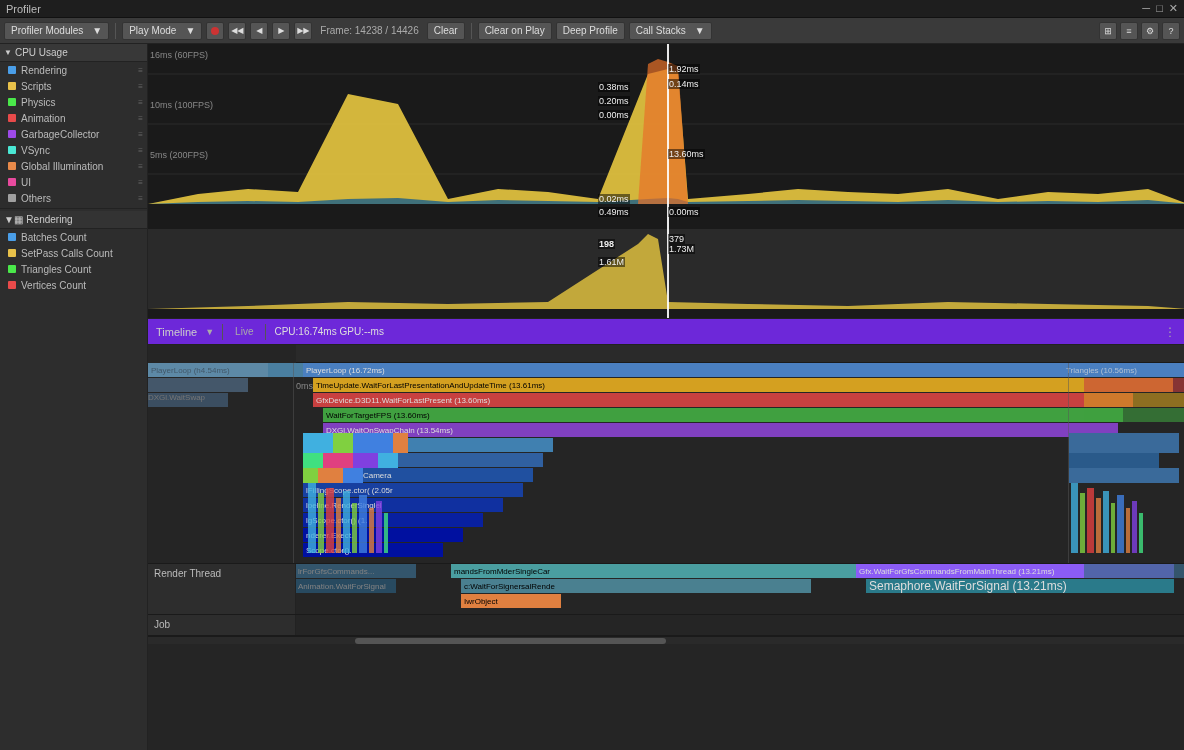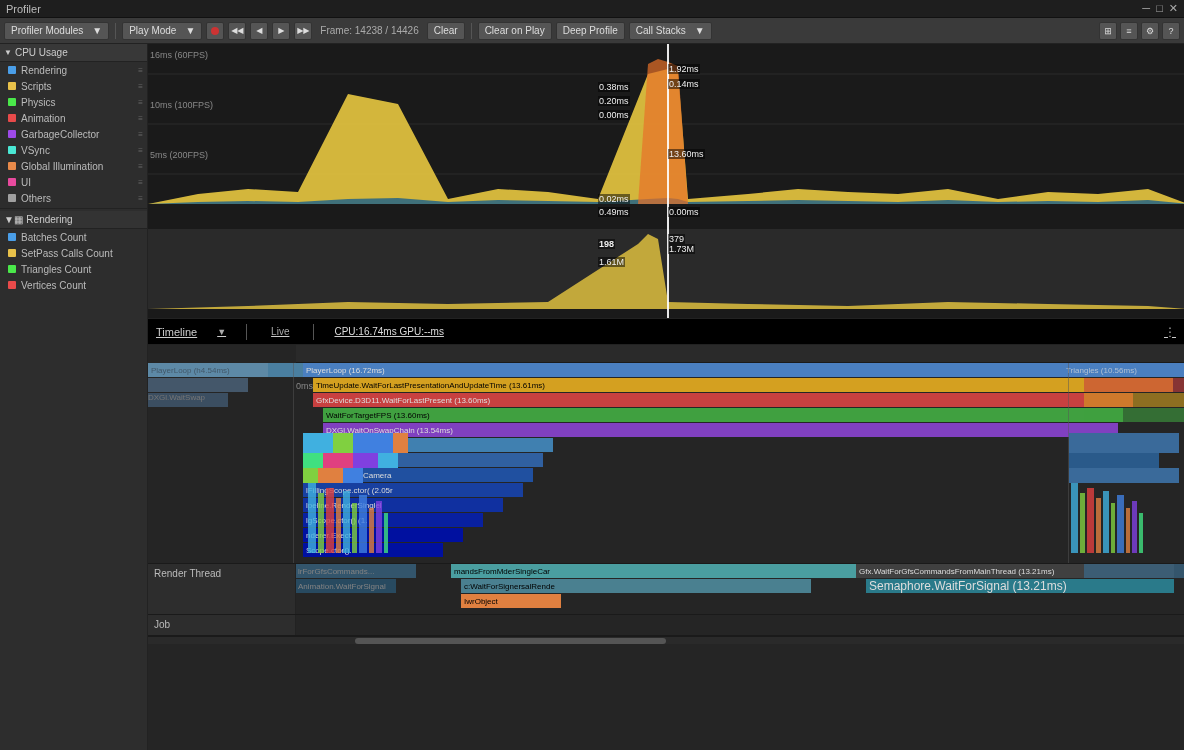--- a/index.html
+++ b/index.html
@@ -125,27 +125,26 @@
 
     
     #timeline-area {
       flex: 1;
       display: flex;
       flex-direction: column;
       overflow: hidden;
     }
     #timeline-header {
       height: 26px;
-      background: #000000;
+      background: #6d28d9;
       border-bottom: 1px solid #222;
       display: flex;
       align-items: center;
       padding: 0 8px;
-      gap: 20px;
-      text-decoration: underline;
+      gap: 8px;
     }
     .tl-label { font-size: 11px; color: #ccc; }
     .tl-sep { width: 1px; height: 16px; background: #555; }
     .tl-live { font-size: 10px; color: #aaa; padding: 0 4px; }
     .tl-cpu { font-size: 10px; color: #ddd; }
     .tl-menu { margin-left: auto; cursor: pointer; font-size: 12px; color: #aaa; }
 
     #timeline-content {
       flex: 1;
       background: #252525;
@@ -514,21 +513,21 @@
           <div class="thread-tracks">
             <div style="position:relative;height:50px;overflow:hidden;">
 
               <div style="position:absolute;top:0;left:0;width:120px;height:14px;background:#3a6a8a;opacity:0.7;font-size:8px;color:#aaa;overflow:hidden;display:flex;align-items:center;padding:0 2px;">lrForGfsCommands...</div>
               <div style="position:absolute;top:15px;left:0;width:100px;height:14px;background:#2a5a7a;opacity:0.7;font-size:8px;color:#aaa;overflow:hidden;display:flex;align-items:center;padding:0 2px;">Animation.WaitForSignal</div>
 
               <div style="position:absolute;top:0;left:155px;width:476px;height:14px;background:#4a9ea0;display:flex;align-items:center;padding:0 3px;font-size:8px;color:#000;">mandsFromMderSingleCar</div>
               <div style="position:absolute;top:15px;left:165px;width:350px;height:14px;background:#4a8090;display:flex;align-items:center;padding:0 3px;font-size:8px;color:#000;">c:WaitForSignersalRende</div>
               <div style="position:absolute;top:30px;left:165px;width:100px;height:14px;background:#e08040;display:flex;align-items:center;padding:0 3px;font-size:8px;color:#000;">IwrObject</div>
 
-              <div style="position:absolute;top:0;left:560px;right:10px;height:14px;background:#404040;display:flex;align-items:center;padding:0 3px;font-size:8px;color:#ddd;">Gfx.WaitForGfsCommandsFromMainThread (13.21ms)</div>
+              <div style="position:absolute;top:0;left:560px;right:10px;height:14px;background:#8b5cf6;display:flex;align-items:center;padding:0 3px;font-size:8px;color:#ddd;">Gfx.WaitForGfsCommandsFromMainThread (13.21ms)</div>
               <div style="position:absolute;top:15px;left:570px;right:10px;height:14px;background:#2a7a8a;display:flex;align-items:center;padding:0 3px;font-size:12px;color:#ddd;">Semaphore.WaitForSignal (13.21ms)</div>
 
               <div style="position:absolute;top:0;right:0;width:100px;height:14px;background:#3a6a8a;opacity:0.7;font-size:8px;color:#aaa;overflow:hidden;"></div>
             </div>
           </div>
         </div>
 
         <div class="thread-row" style="min-height:20px;">
           <div class="thread-label">Job</div>
           <div class="thread-tracks">

